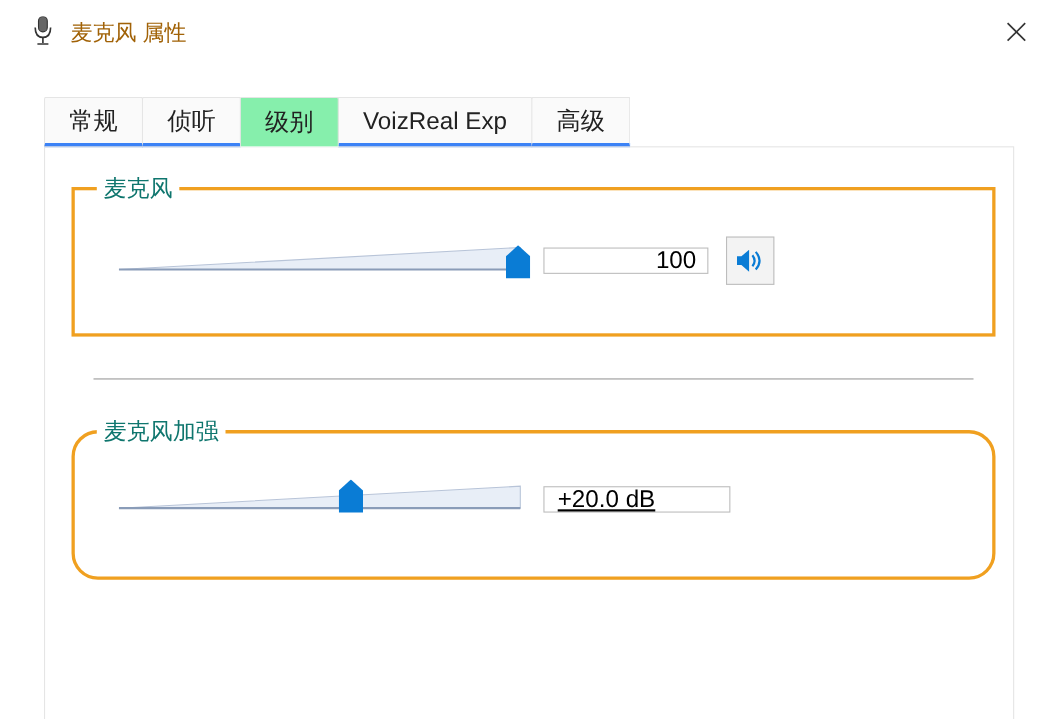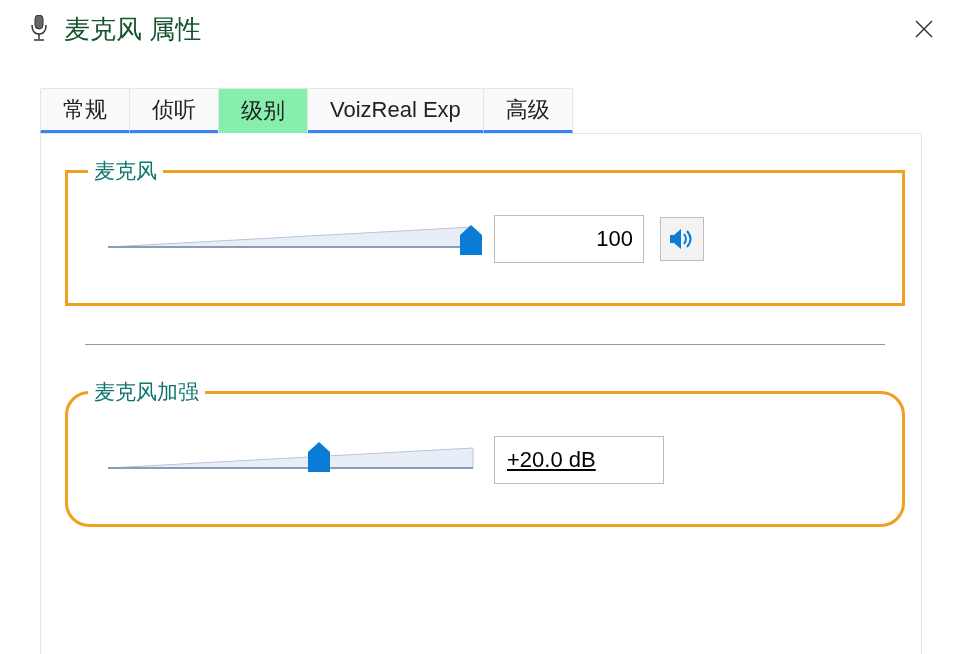--- a/index.html
+++ b/index.html
@@ -18,21 +18,21 @@
     }
     .titlebar {
       height: 58px;
       display: flex;
       align-items: center;
       padding: 0 18px 0 28px;
       justify-content: space-between;
     }
     .title-left { display: flex; align-items: center; gap: 14px; }
     .mic-icon-wrap { width: 22px; height: 30px; display: flex; align-items: center; justify-content: center; }
-    .window-title { font-size: 26px; color: #14532d; }
+    .window-title { font-size: 20px; color: #a16207; }
     .close-btn {
       width: 40px; height: 40px;
       display: flex; align-items: center; justify-content: center;
       cursor: pointer; font-size: 22px; color: #333;
     }
     .tabstrip {
       display: flex;
       margin: 28px 0 0 40px;
       align-items: flex-end;
       height: 48px;
@@ -105,21 +105,21 @@
     }
     .volume-track svg { position: absolute; top: 4px; left: 0; }
     .volume-thumb {
       position: absolute;
       top: 0;
       width: 22px; height: 32px;
       cursor: pointer;
     }
     .value-box {
       border: 1px solid #bdbdbd;
-      height: 48px;
+      height: 24px;
       width: 150px;
       font-size: 22px;
       text-align: right;
       padding: 2px 10px;
       background: #fff;
       display: flex; align-items: center; justify-content: flex-end;
     }
     .value-box.small { width: 170px; text-align: center; justify-content: flex-start; padding: 0 12px; text-decoration: underline; }
     .speaker-btn {
       width: 44px; height: 44px;

